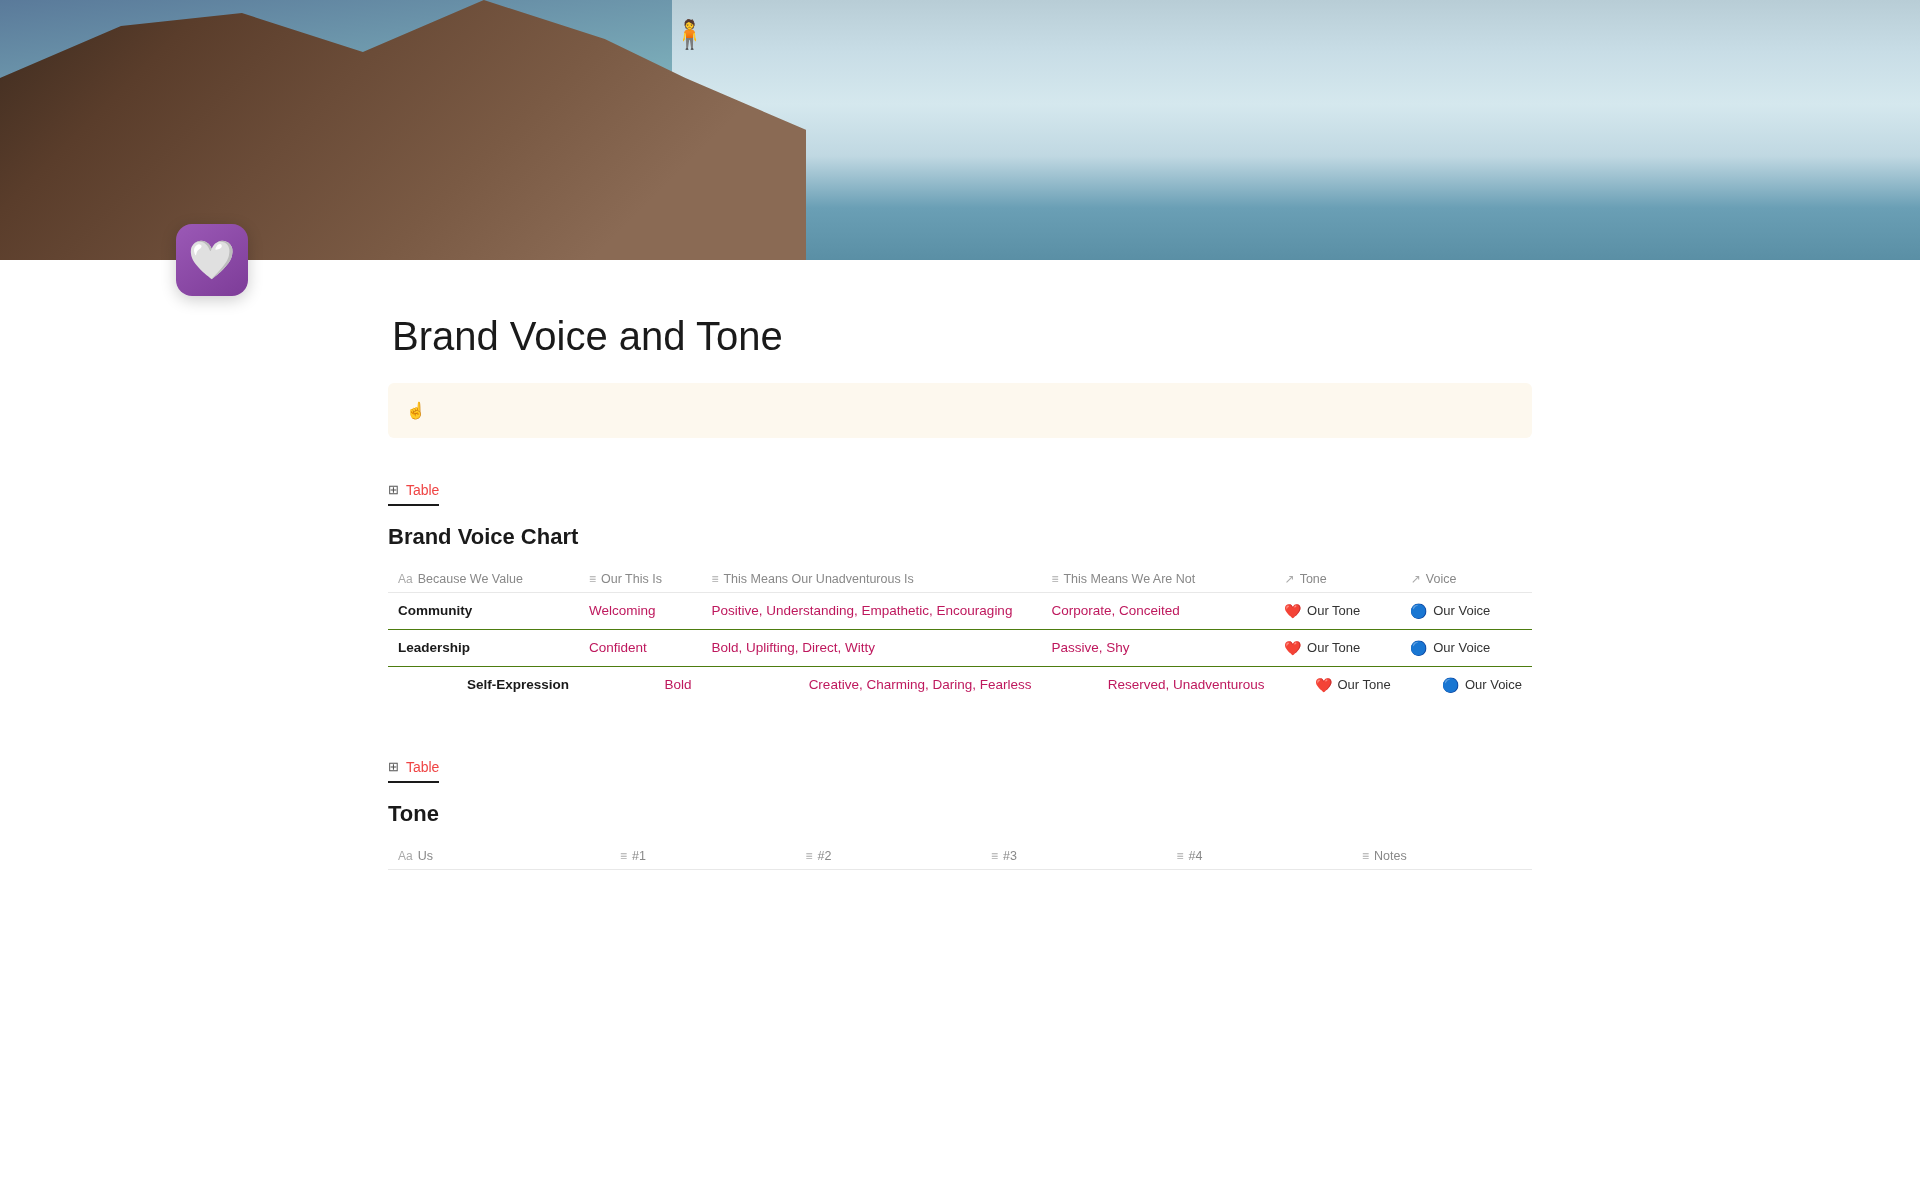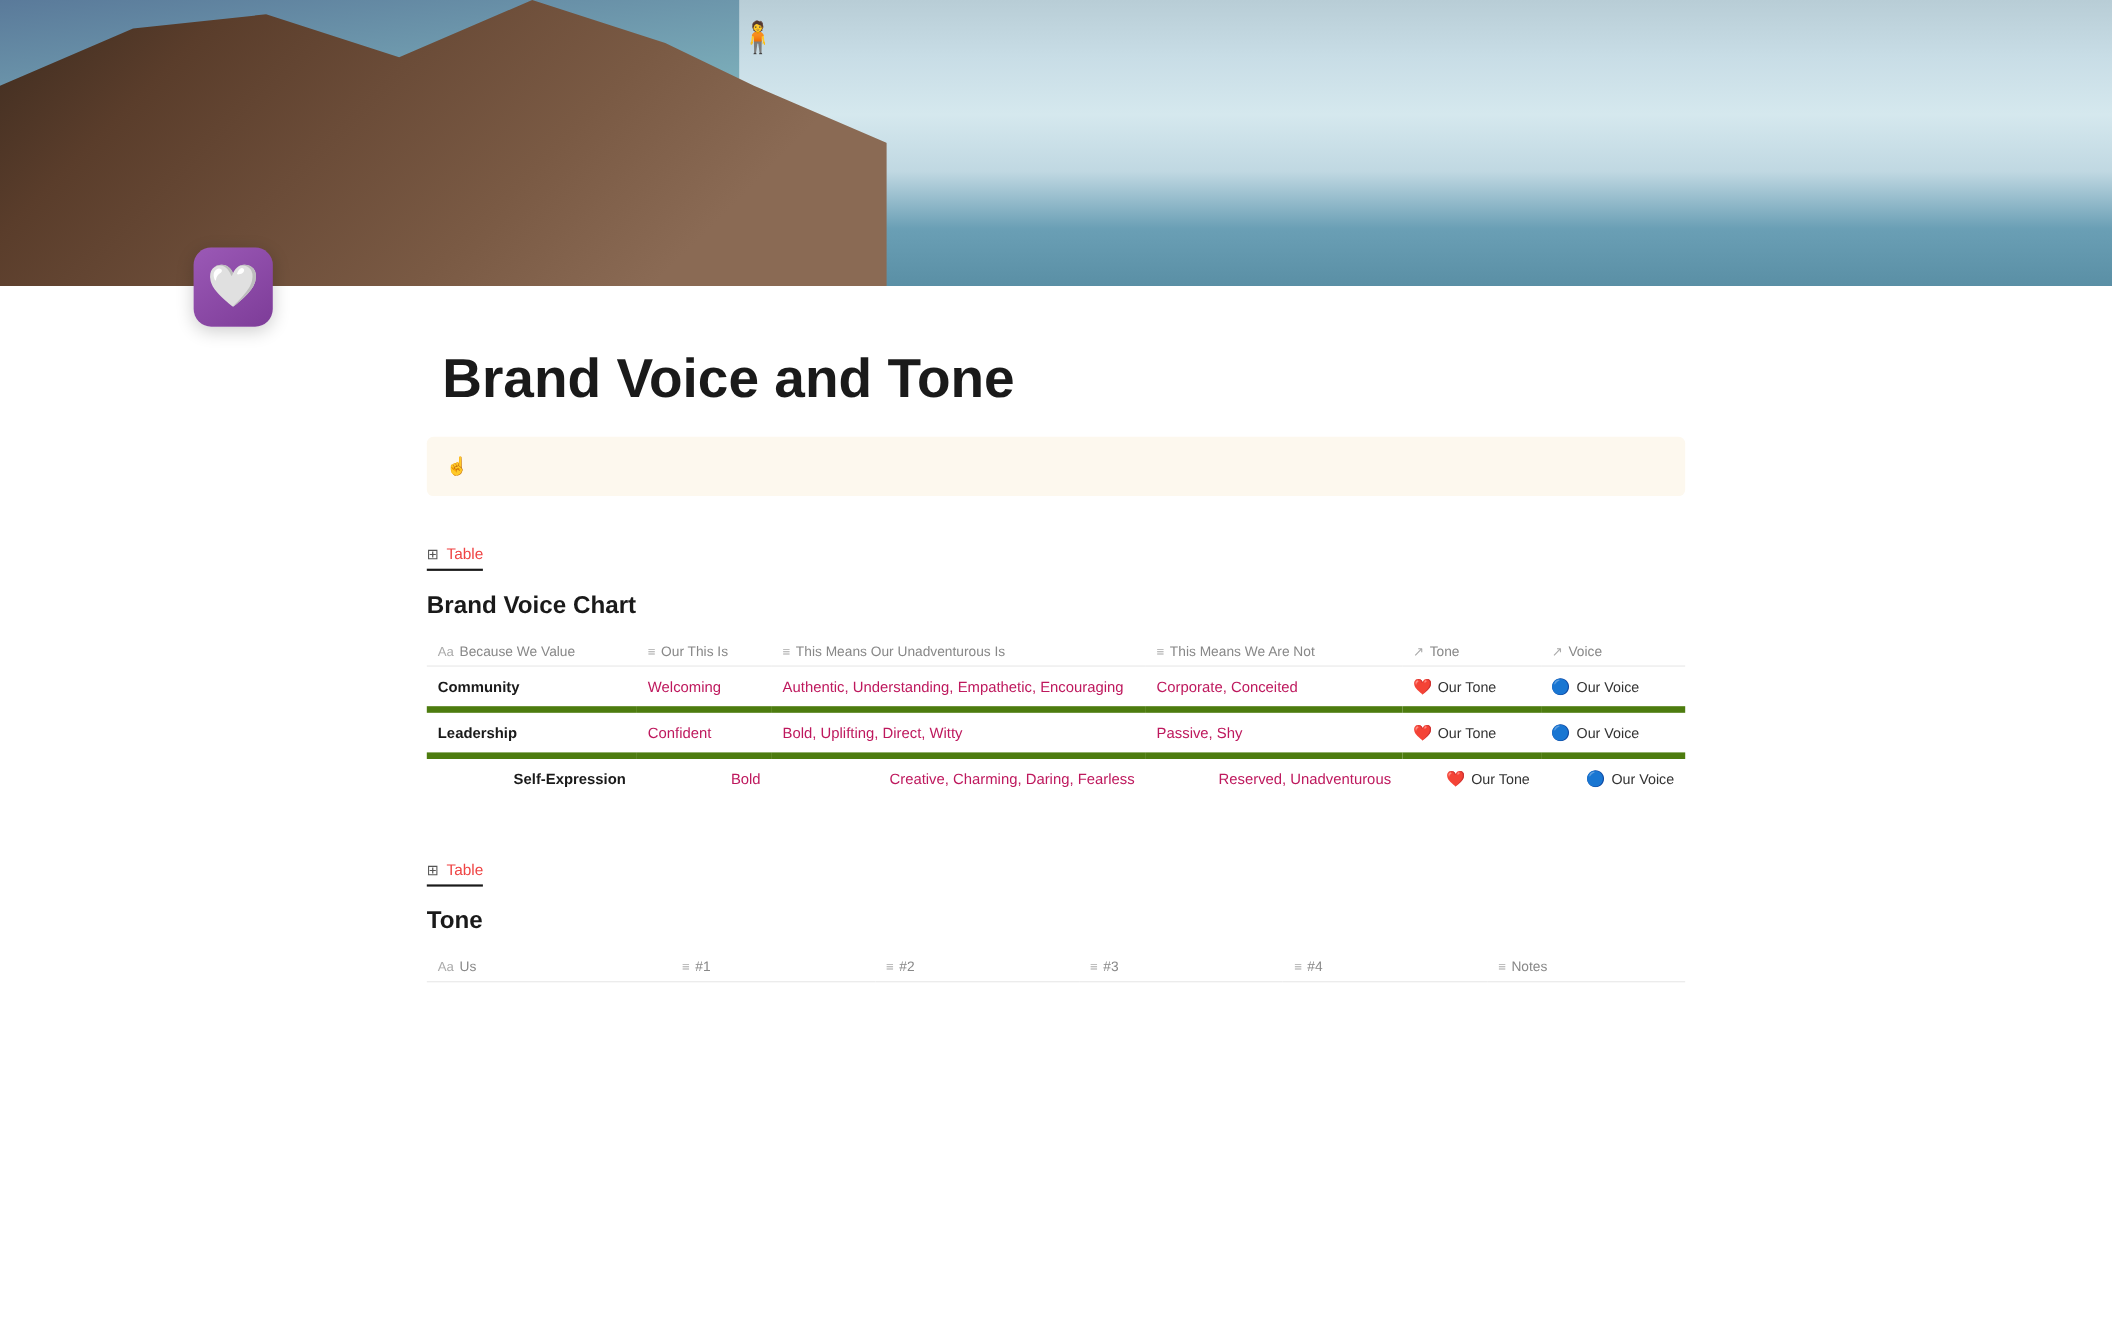--- a/index.html
+++ b/index.html
@@ -83,24 +83,24 @@
     }
 
     
     .page-content {
       max-width: 1320px;
       margin: 0 auto;
       padding: 0 88px 60px;
     }
 
     .page-title {
-      font-size: 50px;
-      font-weight: 700;
+      font-size: 40px;
+      font-weight: 400;
       color: #1a1a1a;
-      margin: 18px 14px 24px;
+      margin: 18px 4px 24px;
     }
 
     
     .callout {
       background: #fdf8ee;
       border-radius: 6px;
       padding: 14px 18px;
       display: flex;
       align-items: flex-start;
       gap: 10px;
@@ -168,21 +168,21 @@
       text-align: left;
       padding: 6px 10px;
       color: #888;
       font-weight: 400;
       font-size: 12.5px;
       border-bottom: 1px solid #e8e8e8;
     }
 
     .data-table td {
       padding: 10px 10px;
-      border-bottom: 6px solid #4d7c0f;
+      border-bottom: 1px solid #4d7c0f;
       vertical-align: middle;
     }
 
     .data-table tr:last-child td {
       border-bottom: none;
       text-align: right;
     }
 
     .col-name { font-weight: 600; color: #1a1a1a; }
     .col-text { color: #be185d; }
@@ -300,21 +300,21 @@
               <span class="th-icon">↗</span>
               <span>Voice</span>
             </div>
           </th>
         </tr>
       </thead>
       <tbody id="brand-voice-tbody">
       <tr>
       <td class="col-name">Community</td>
       <td class="col-text">Welcoming</td>
-      <td class="col-text">Authentic, Understanding, Empathetic, Encouraging</td>
+      <td class="col-text">Positive, Understanding, Empathetic, Encouraging</td>
       <td class="col-text">Corporate, Conceited</td>
       <td>
         <span class="tone-badge">
           <span class="tone-dot-red">❤️</span>
           <span>Our Tone</span>
         </span>
       </td>
       <td>
         <span class="tone-badge">
           <span class="tone-dot-blue">🔵</span>

